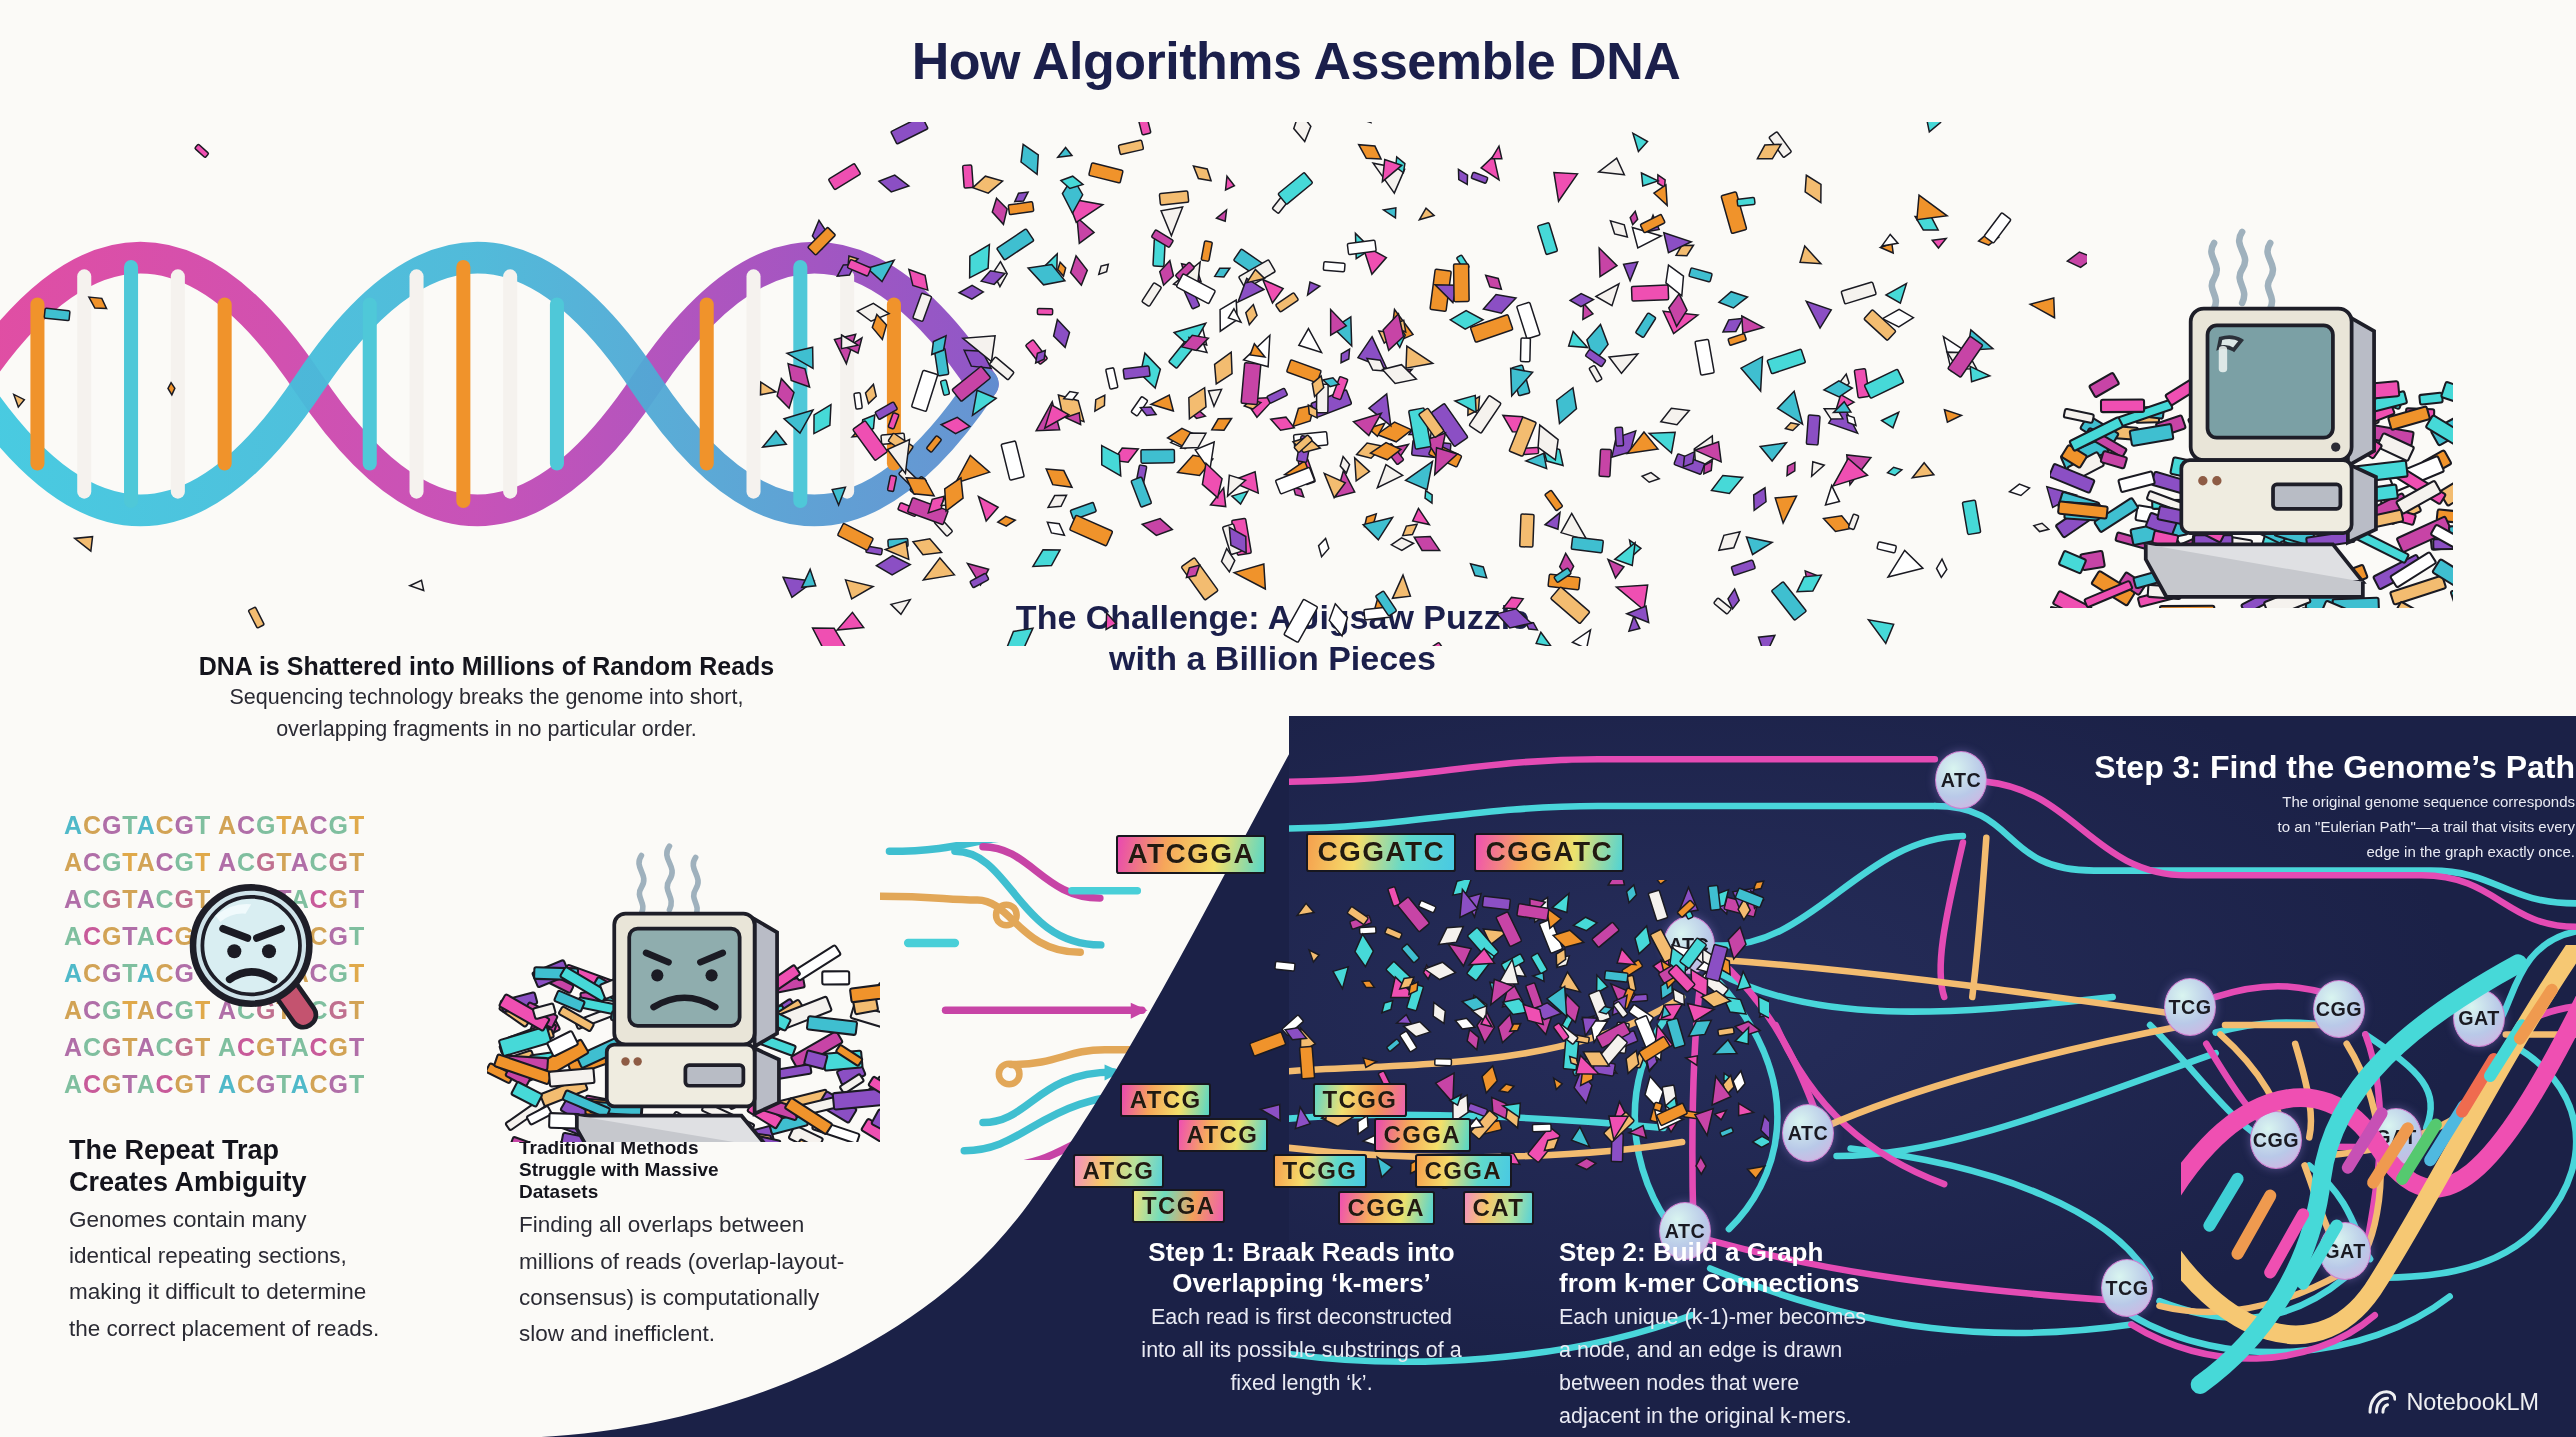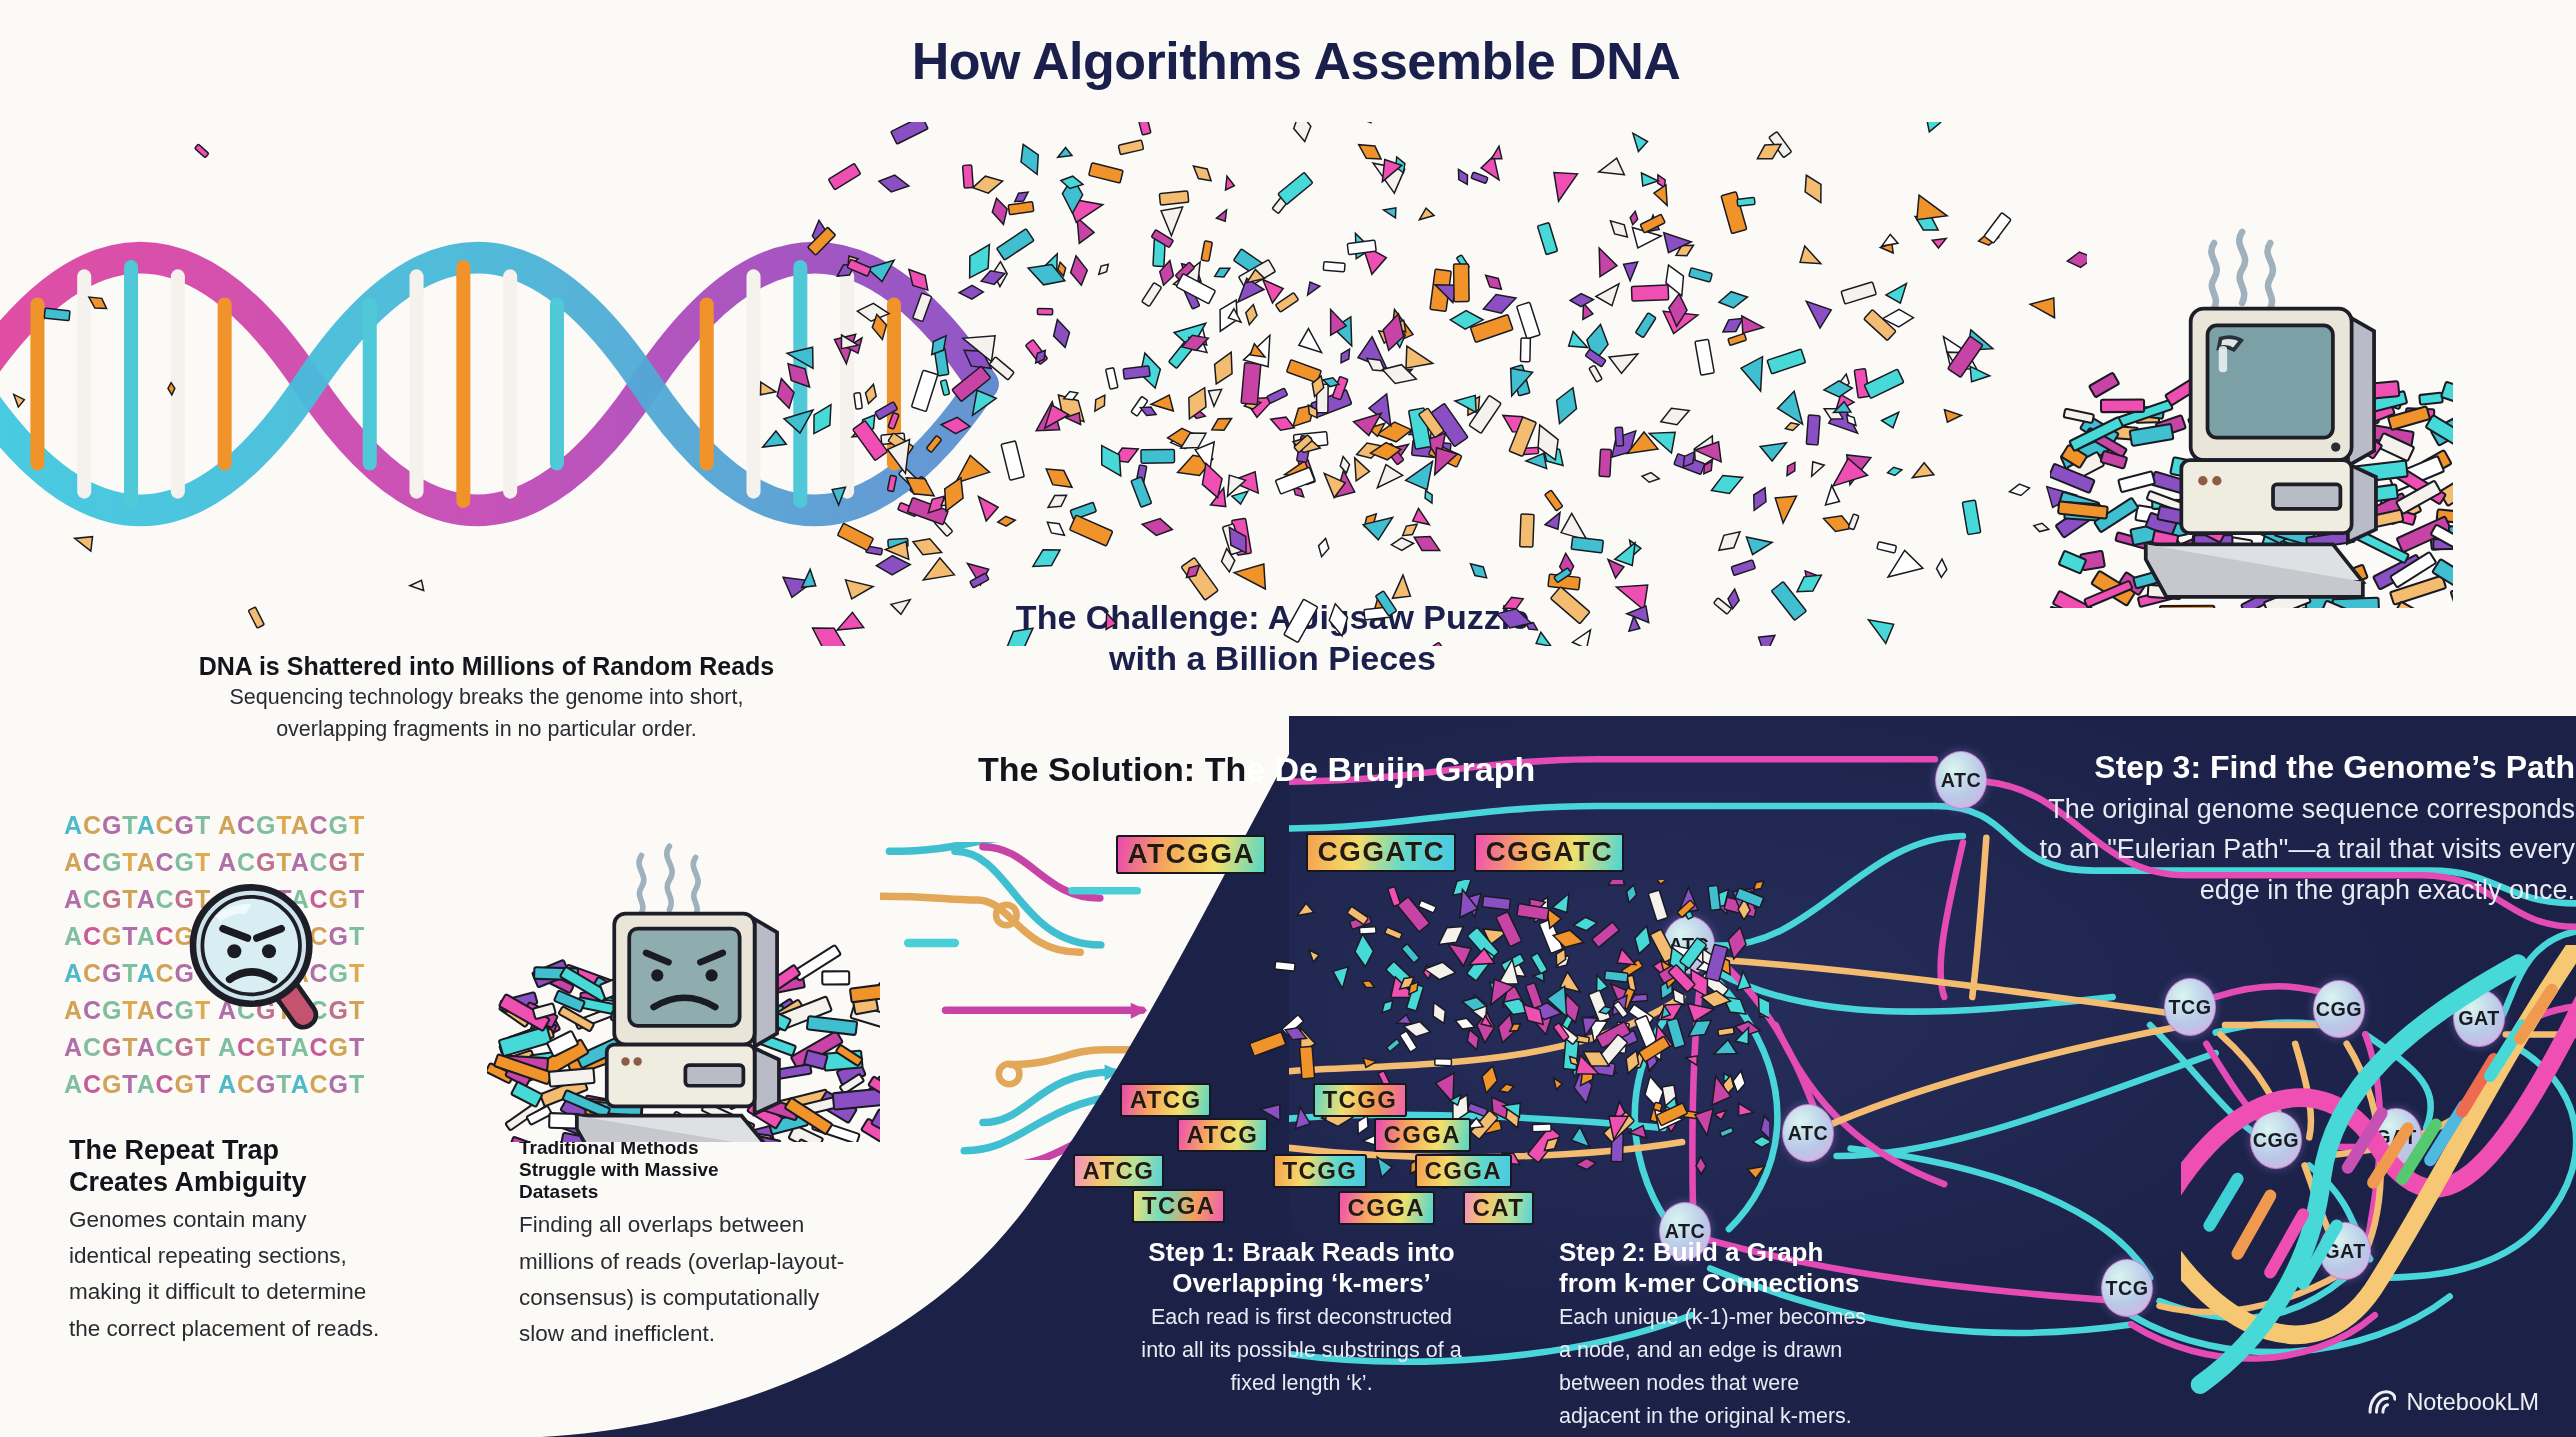--- a/index.html
+++ b/index.html
@@ -56,21 +56,21 @@
   #cap-step1 .cap-b { font-size:21.5px; line-height:1.27; margin-top:5.6px; }
 
   
   #cap-step2 { position:absolute; left:1559px; top:1237px; width:421px; z-index:40;}
   #cap-step2 .cap-h { font-size:26px; line-height:1.18; }
   #cap-step2 .cap-b { font-size:21.5px; line-height:1.27; margin-top:5.6px; }
 
   
   #cap-step3 { position:absolute; left:2013px; top:749px; width:562px; text-align:right; z-index:40;}
   #cap-step3 .cap-h { font-size:32px; line-height:1.18; }
-  #cap-step3 .cap-b { font-size:27px; line-height:1.28; margin-top:5.6px; }
+  #cap-step3 .cap-b { font-size:15px; line-height:1.28; margin-top:5.6px; }
 
   
   #dark-panel {
     position:absolute; left:1289px; top:716px; width:1287px; height:722px;
     background:#1b2147;
     z-index:10;
   }
   #dark-panel::after{
     
     content:""; position:absolute; inset:0;
@@ -1041,23 +1041,20 @@
       <path d="M30 108 l50 0" stroke="#49cfd8" stroke-width="9"></path>
       <path d="M205 52 l70 0" stroke="#49cfd8" stroke-width="8"></path>
     </g>
   </svg>
 
   <svg id="dark-wedge" viewBox="0 0 860 771" preserveAspectRatio="none">
     <path d="M860,0 L860,771 L0,771 C 180,771 430,700 560,520 C 680,352 760,180 860,0 Z" fill="#1b2147"></path>
   </svg>
   <div id="dark-panel"></div>
 
-  <div id="cap-solution">
-    <span class="seg-dark">The Solution: Th</span><span class="seg-light">e De Bruijn Graph</span>
-  </div>
 
   <div id="reads-layer" style="position:absolute;left:1067px;top:828px;width:711px;height:66px;z-index:30;">
       <div class="tag big g1" style="left: 49px; top: 6.6px;">ATCGGA</div>
       <div class="tag big g2" style="left: 239px; top: 4.7px;">CGGATC</div>
       <div class="tag big g3" style="left: 407px; top: 4.7px;">CGGATC</div>
     </div>
 
   <svg style="position:absolute;left:1245px;top:880px;width:524px;height:309px;z-index:22" viewBox="0 0 560 330">
     <g id="shards-mid">
         <polygon points="0,0 19.116011448204517,3.1860019080340862 5.097603052854538,12.744007632136345" fill="#46d9d8" stroke="#1a1a22" stroke-width="1.6" transform="translate(375.7272658124566,120.84334362996742) rotate(261.51029482483864)"></polygon>

